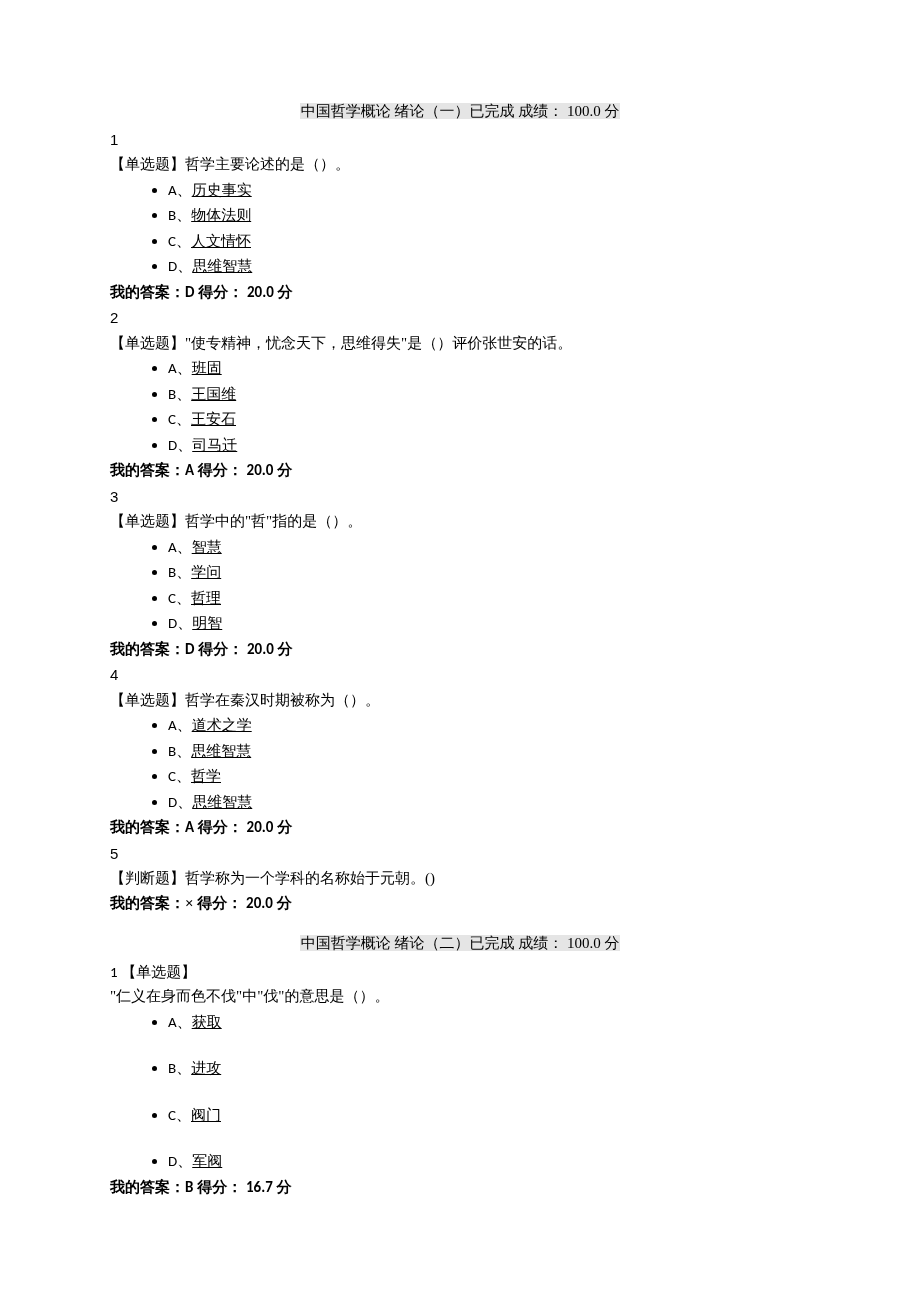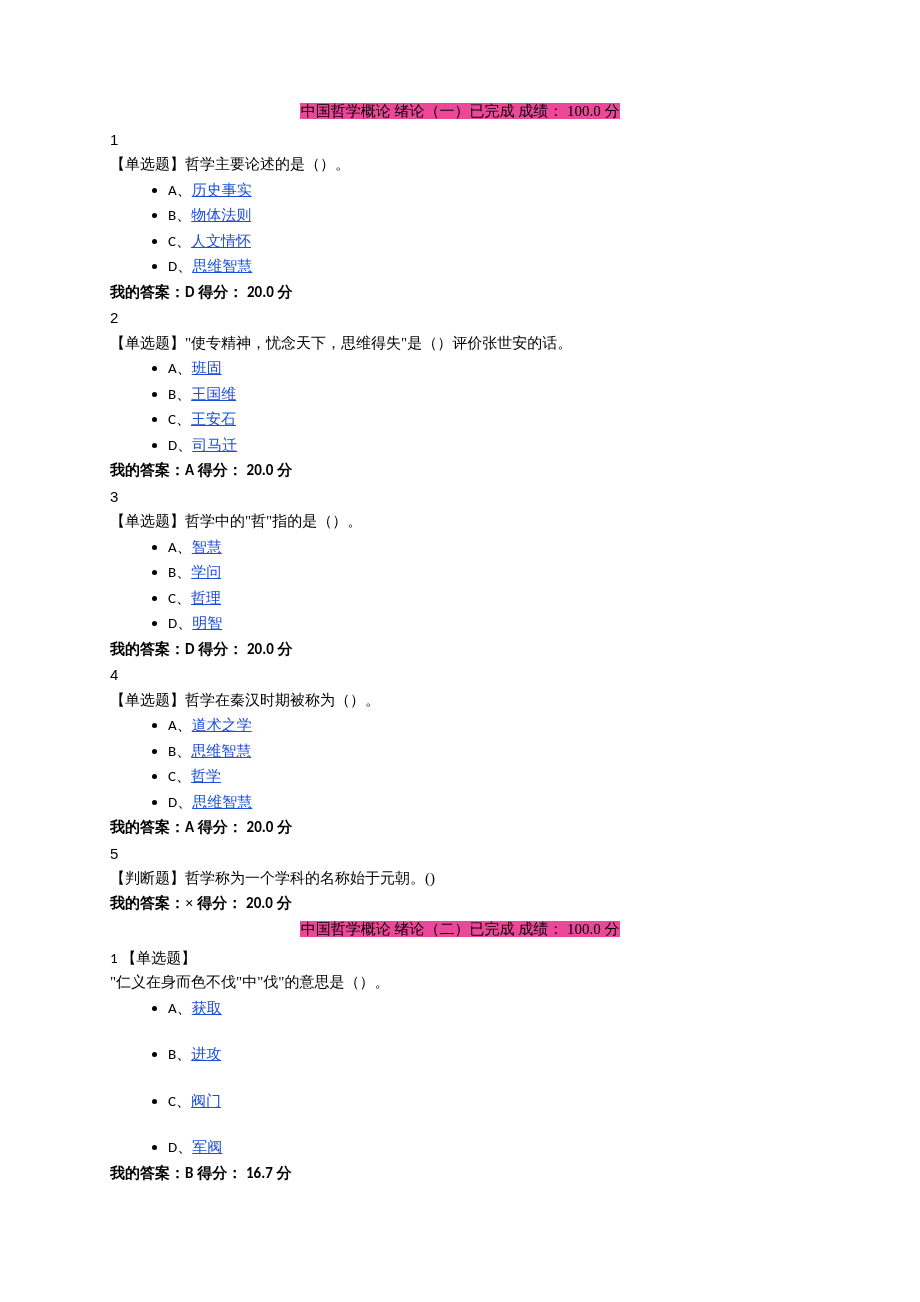--- a/index.html
+++ b/index.html
@@ -11,21 +11,21 @@
     margin: 0;
     padding: 100px 110px 40px 110px;
     width: 920px;
     box-sizing: border-box;
   }
   .title {
     text-align: center;
     margin: 0 0 6px 0;
   }
   .highlight {
-    background: #ec4899;
+    background: #e5e5e5;
     font-family: "SimSun", serif;
     padding: 0 1px;
   }
   .qnum {
     margin: 2px 0;
   }
   .qtext {
     margin: 2px 0;
     font-family: "SimSun", serif;
   }
@@ -41,21 +41,21 @@
   ul.options.spaced li {
     margin: 3px 0 24px 0;
   }
   ul.options.spaced li.last {
     margin-bottom: 3px;
   }
   .optlabel {
     font-family: Calibri, sans-serif;
   }
   .optlink {
-    color: #1d4ed8;
+    color: #000000;
     text-decoration: underline;
     font-family: Liberation Serif, serif;
   }
   .answer {
     margin: 2px 0 4px 0;
     font-family: "SimSun", serif;
     font-weight: bold;
   }
   .answer .eng {
     font-family: Calibri, sans-serif;
@@ -128,21 +128,21 @@
 </div>
 
 <div class="qnum">5</div>
 <div class="qtext">
   <span>【判断题】</span><span>哲学称为一个学科的名称始于元朝。()</span>
 </div>
 <div class="answer">
   <span>我的答案：</span><span>×</span><span> 得分： </span><span class="eng">20.0</span><span> 分</span>
 </div>
 
-<div class="title" style="margin-top:4px;">
+<div class="title" style="margin-top:18px;">
   <span class="highlight">中国哲学概论 绪论（二）已完成 成绩： 100.0 分</span>
 </div>
 
 <div class="qtext">
   <span class="inline-qnum">1</span> <span>【单选题】</span>
 </div>
 <div class="qtext">"仁义在身而色不伐"中"伐"的意思是（）。</div>
 <ul class="options spaced">
   <li><span class="optlabel">A、</span><a href="#" class="optlink">获取</a></li>
   <li><span class="optlabel">B、</span><a href="#" class="optlink">进攻</a></li>

